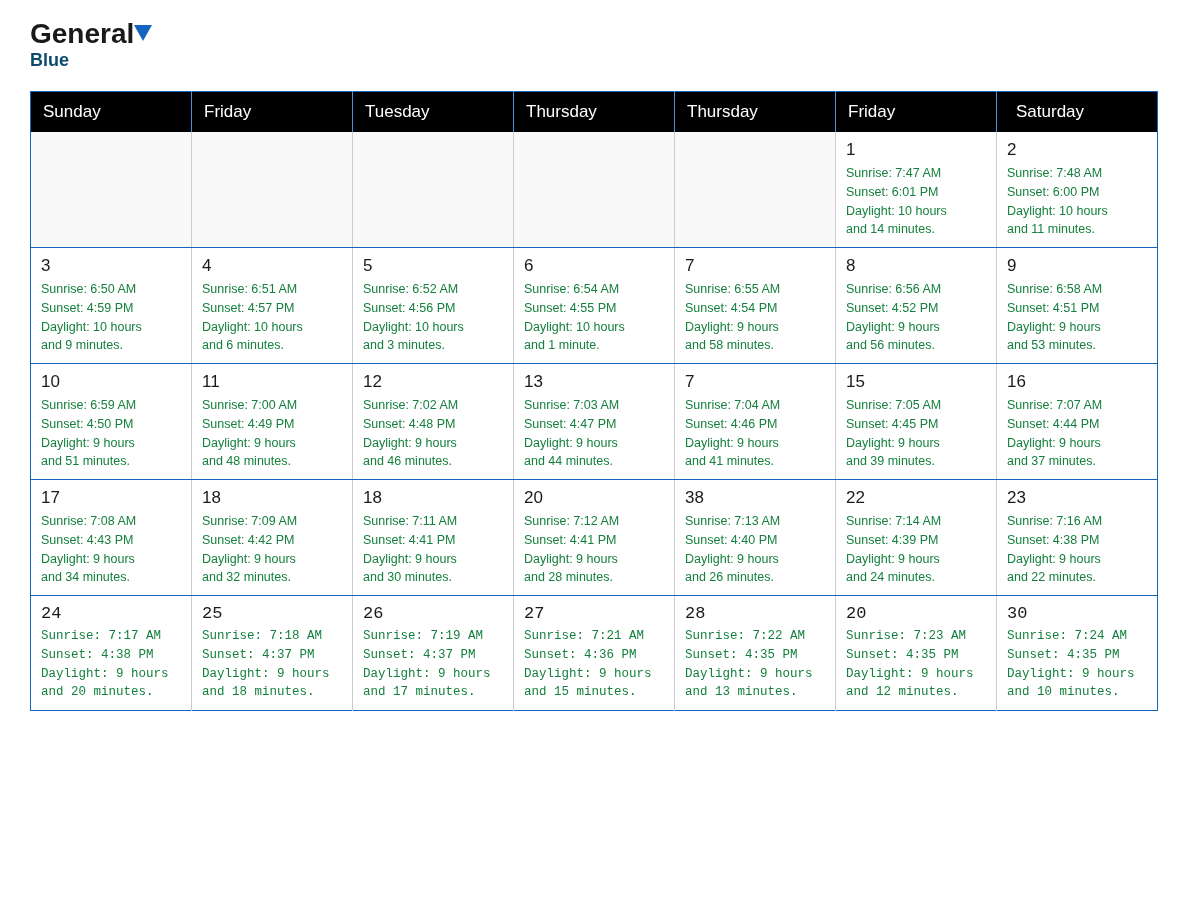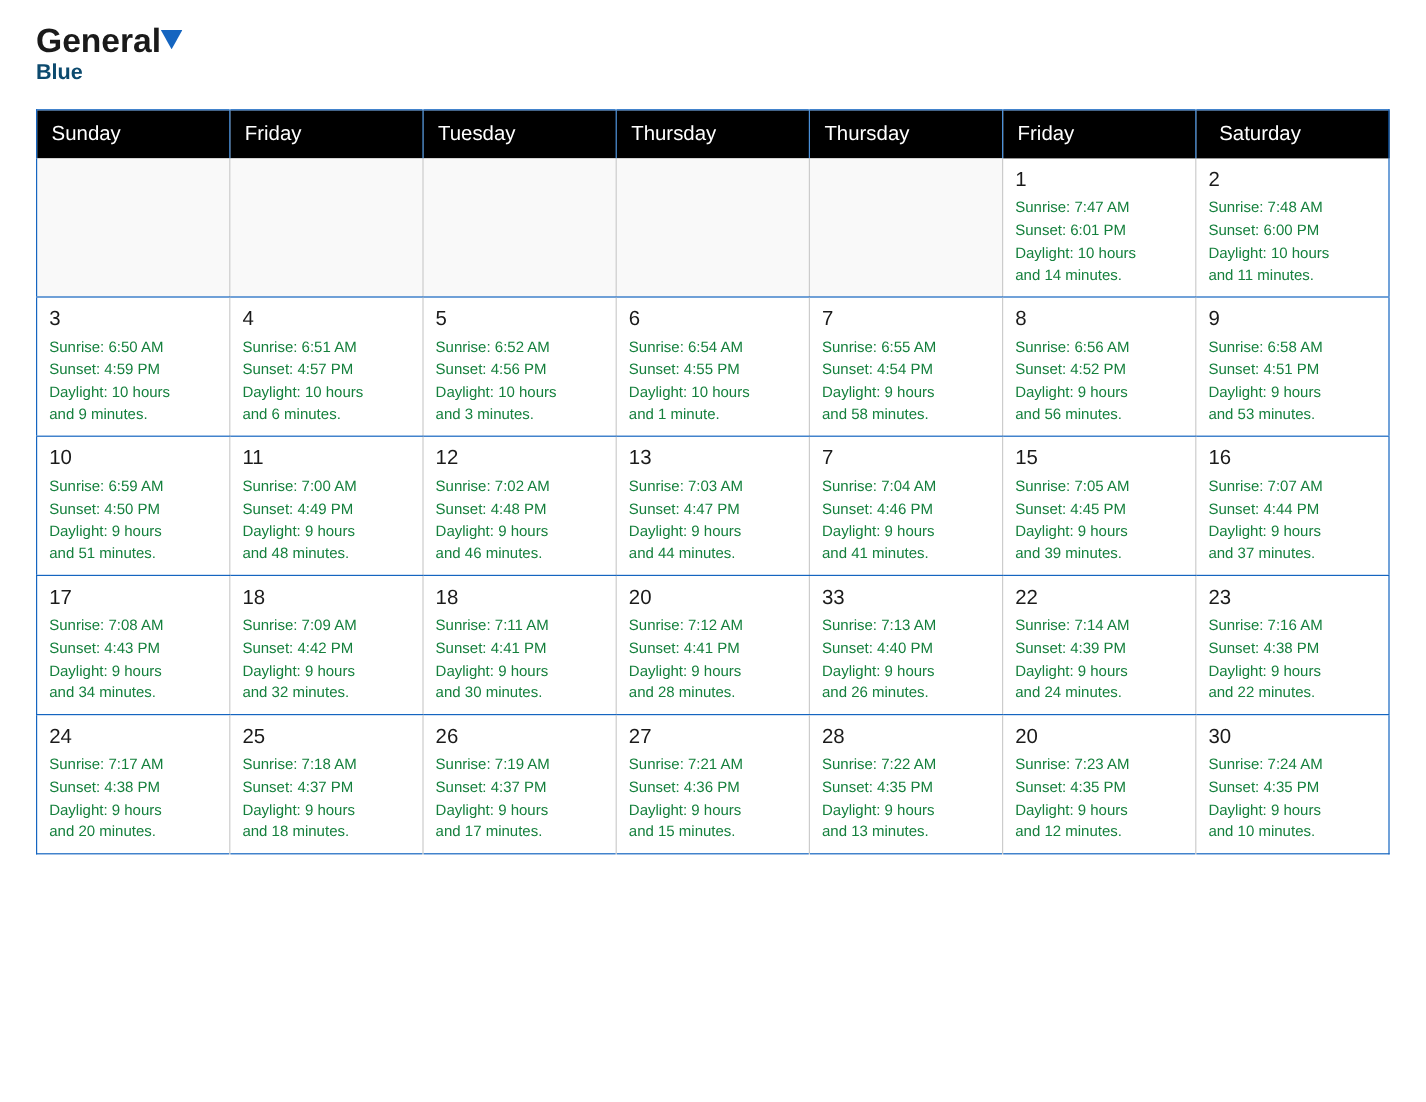--- a/index.html
+++ b/index.html
@@ -72,20 +72,21 @@
       border-bottom: 1px solid #1565c0;
       width: calc(100% / 7);
       min-height: 110px;
       height: 110px;
     }
     .calendar td:last-child {
       border-right: none;
     }
     .calendar tr:last-child td {
       border-bottom: none;
+      font-family: Liberation Mono, monospace;
     }
     .day-number {
       font-size: 17px;
       color: #1a1a1a;
       font-weight: normal;
       display: block;
       margin-bottom: 4px;
     }
     .day-info {
       font-size: 12.5px;
@@ -211,21 +212,21 @@
         </td>
         <td>
           <span class="day-number">18</span>
           <div class="day-info">Sunrise: 7:11 AM<br>Sunset: 4:41 PM<br>Daylight: 9 hours<br>and 30 minutes.</div>
         </td>
         <td>
           <span class="day-number">20</span>
           <div class="day-info">Sunrise: 7:12 AM<br>Sunset: 4:41 PM<br>Daylight: 9 hours<br>and 28 minutes.</div>
         </td>
         <td>
-          <span class="day-number">33</span>
+          <span class="day-number">38</span>
           <div class="day-info">Sunrise: 7:13 AM<br>Sunset: 4:40 PM<br>Daylight: 9 hours<br>and 26 minutes.</div>
         </td>
         <td>
           <span class="day-number">22</span>
           <div class="day-info">Sunrise: 7:14 AM<br>Sunset: 4:39 PM<br>Daylight: 9 hours<br>and 24 minutes.</div>
         </td>
         <td>
           <span class="day-number">23</span>
           <div class="day-info">Sunrise: 7:16 AM<br>Sunset: 4:38 PM<br>Daylight: 9 hours<br>and 22 minutes.</div>
         </td>

